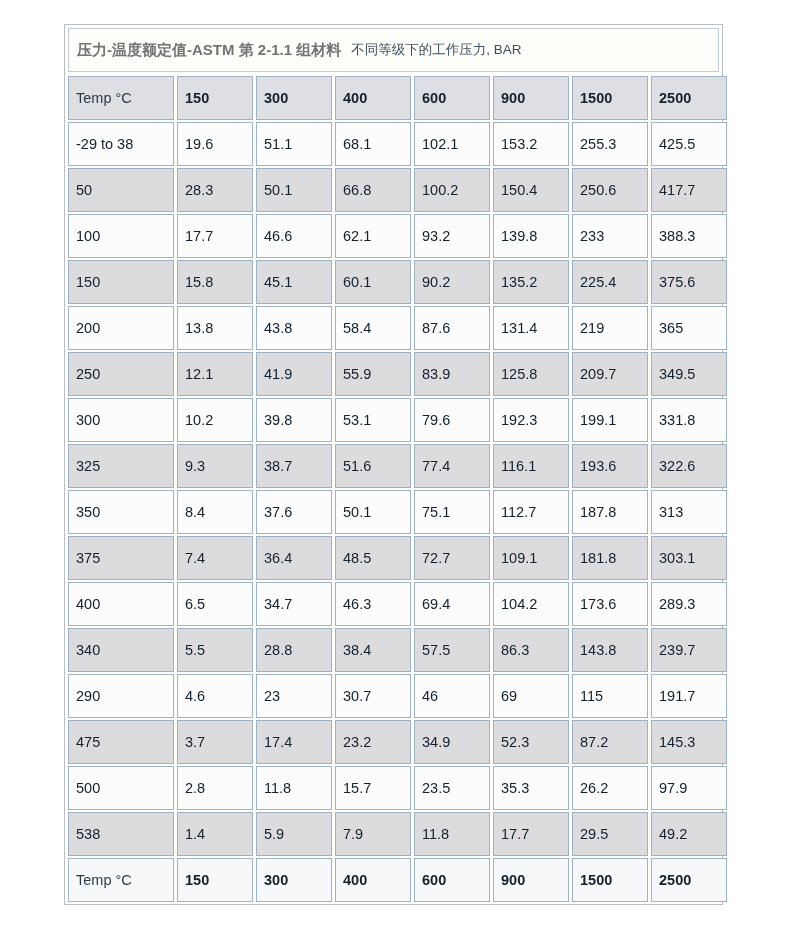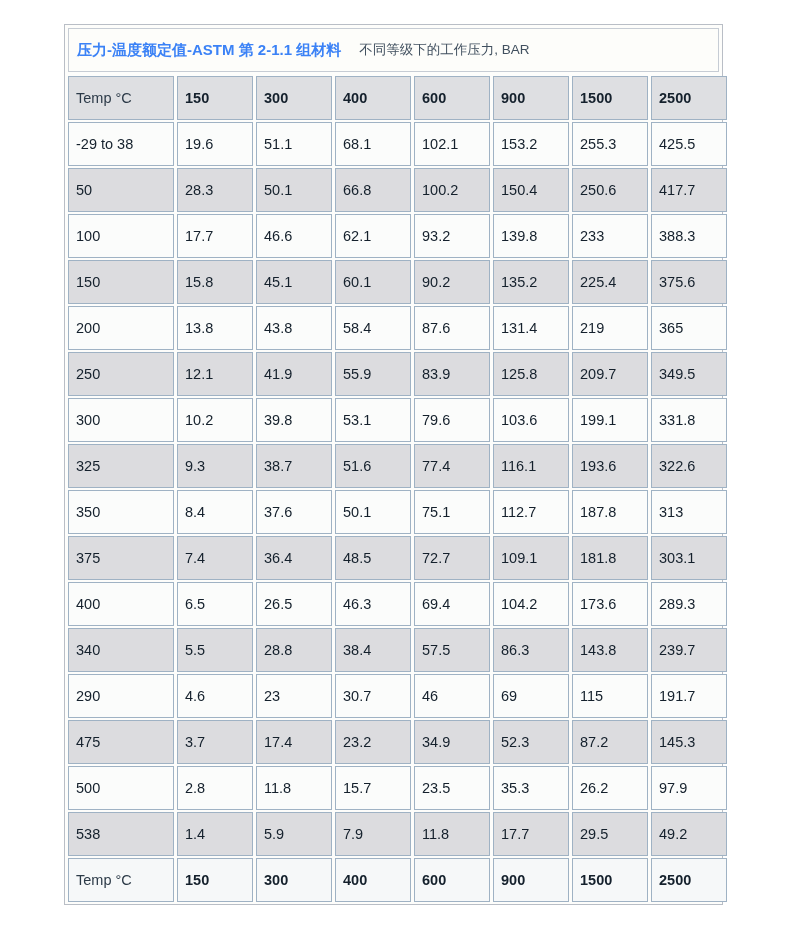--- a/index.html
+++ b/index.html
@@ -43,29 +43,29 @@
     background: #fdfdfa;
     display: flex;
     align-items: center;
     padding-left: 8px;
     white-space: nowrap;
     overflow: hidden;
   }
   .title-main {
     font-size: 15px;
     font-weight: bold;
-    color: #3b82f6;
+    color: #737373;
     letter-spacing: 0px;
     text-align: center;
   }
   .title-sub {
     font-size: 13.5px;
     font-weight: normal;
     color: #41505f;
-    margin-left: 18px;
+    margin-left: 10px;
   }
 
   
   table.ptable {
     border-collapse: separate;
     border-spacing: 3px 2px;
     width: 100%;
     margin: 0;
     table-layout: fixed;
   }
@@ -194,21 +194,21 @@
             <td>125.8</td>
             <td>209.7</td>
             <td>349.5</td>
           </tr>
           <tr class="odd">
             <td>300</td>
             <td>10.2</td>
             <td>39.8</td>
             <td>53.1</td>
             <td>79.6</td>
-            <td>103.6</td>
+            <td>192.3</td>
             <td>199.1</td>
             <td>331.8</td>
           </tr>
           <tr class="even">
             <td>325</td>
             <td>9.3</td>
             <td>38.7</td>
             <td>51.6</td>
             <td>77.4</td>
             <td>116.1</td>
@@ -231,21 +231,21 @@
             <td>36.4</td>
             <td>48.5</td>
             <td>72.7</td>
             <td>109.1</td>
             <td>181.8</td>
             <td>303.1</td>
           </tr>
           <tr class="odd">
             <td>400</td>
             <td>6.5</td>
-            <td>26.5</td>
+            <td>34.7</td>
             <td>46.3</td>
             <td>69.4</td>
             <td>104.2</td>
             <td>173.6</td>
             <td>289.3</td>
           </tr>
           <tr class="even">
             <td>340</td>
             <td>5.5</td>
             <td>28.8</td>

